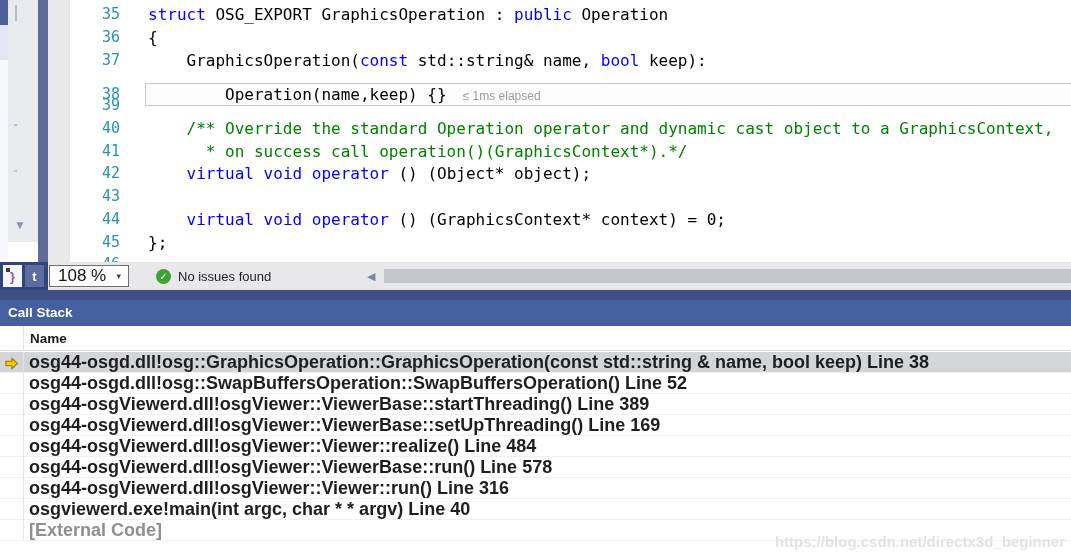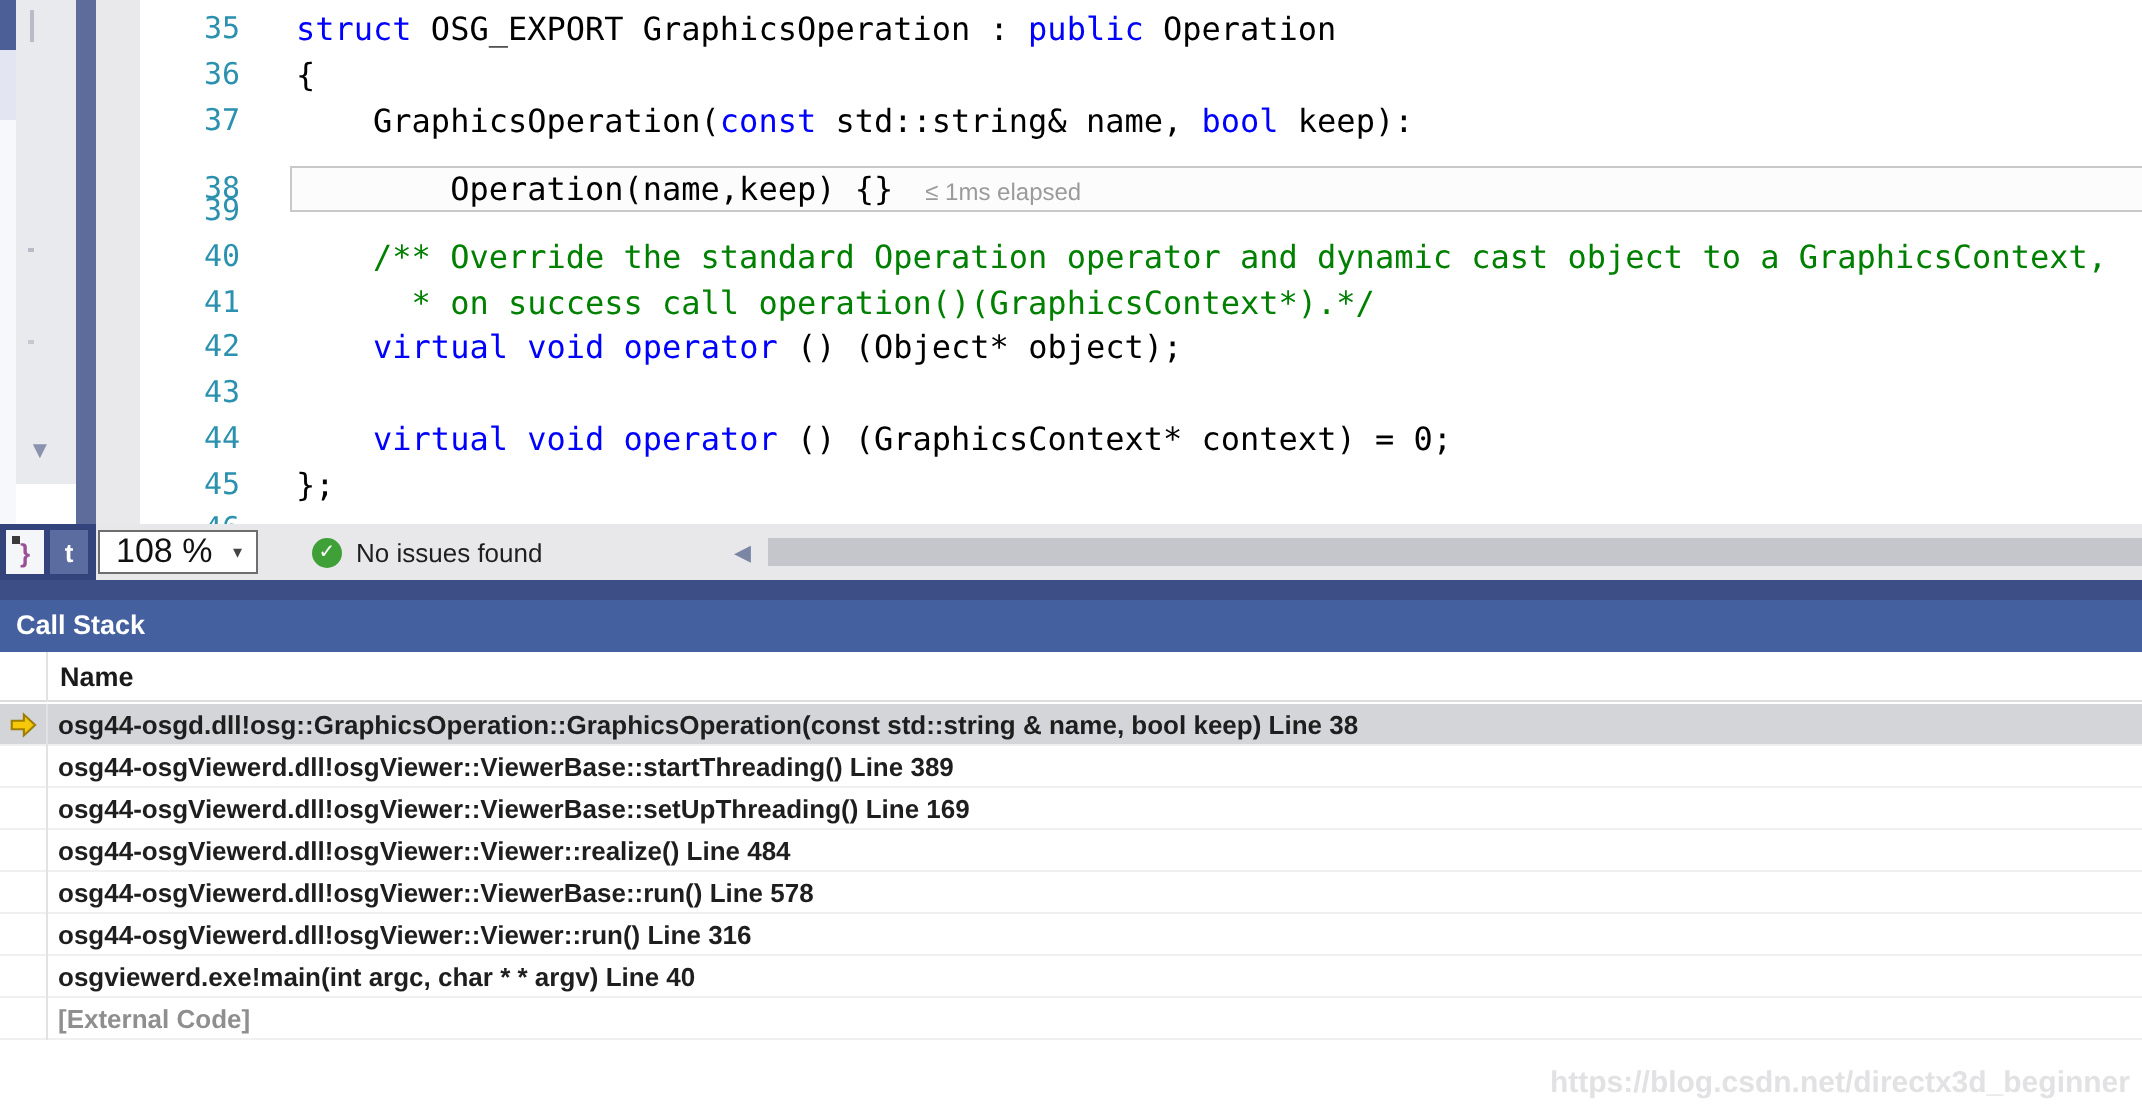--- a/index.html
+++ b/index.html
@@ -62,21 +62,21 @@
   .cs-titlebar { position:absolute; left:0; top:0; width:1071px; height:26px; background:#45609e; }
   .cs-title { color:#ffffff; font-size:13.5px; line-height:26px; padding-left:8px; }
   .cs-header { position:absolute; left:0; top:26px; width:1071px; height:25px; background:#fff;
                border-bottom:1px solid #dcdcde; }
   .cs-header .gutter-cell { position:absolute; left:0; top:0; width:24px; height:25px; border-right:1px solid #e2e2e4; }
   .cs-header .col-label { position:absolute; left:30px; line-height:25px; font-size:13.5px; color:#1a1a1a; }
   .cs-rows { position:absolute; left:0; top:52px; width:1071px; }
   .cs-row { position:relative; width:1071px; height:21px; border-bottom:1px solid #f0f0f1; background:#fff; }
   .cs-row.selected { background:#d3d5d8; }
   .cs-row .gutter-cell { position:absolute; left:0; top:0; width:24px; height:21px; border-right:1px solid #e2e2e4; }
-  .cs-row .frame-text { position:absolute; left:29px; line-height:21px; font-size:13px; color:#1e1e1e; white-space:nowrap; }
+  .cs-row .frame-text { position:absolute; left:29px; line-height:21px; font-size:18px; color:#1e1e1e; white-space:nowrap; }
   .cs-row.external .frame-text { color:#8f8f8f; }
   .cs-arrow { position:absolute; left:4px; top:4px; }
   .watermark { position:absolute; right:6px; bottom:6px; font-size:15px; color:#e2e2e4; }
 </style>
 </head>
 <body>
 
 <div class="screen">
 
   <div class="editor">
@@ -180,20 +180,24 @@
         <div class="cs-row selected">
           <div class="gutter-cell">
             <span class="cs-arrow"><svg width="15" height="13" viewBox="0 0 17 15">
      <path d="M2 5 L9 5 L9 1.5 L15.5 7.5 L9 13.5 L9 10 L2 10 Z" fill="#f5c80a" stroke="#9e7d00" stroke-width="1.2"></path>
               </svg></span>
           </div>
           <div class="frame-text">osg44-osgd.dll!osg::GraphicsOperation::GraphicsOperation(const std::string &amp; name, bool keep) Line 38</div>
         </div>
         <div class="cs-row">
           <div class="gutter-cell"></div>
+          <div class="frame-text">osg44-osgd.dll!osg::SwapBuffersOperation::SwapBuffersOperation() Line 52</div>
+        </div>
+        <div class="cs-row">
+          <div class="gutter-cell"></div>
           <div class="frame-text">osg44-osgViewerd.dll!osgViewer::ViewerBase::startThreading() Line 389</div>
         </div>
         <div class="cs-row">
           <div class="gutter-cell"></div>
           <div class="frame-text">osg44-osgViewerd.dll!osgViewer::ViewerBase::setUpThreading() Line 169</div>
         </div>
         <div class="cs-row">
           <div class="gutter-cell"></div>
           <div class="frame-text">osg44-osgViewerd.dll!osgViewer::Viewer::realize() Line 484</div>
         </div>

